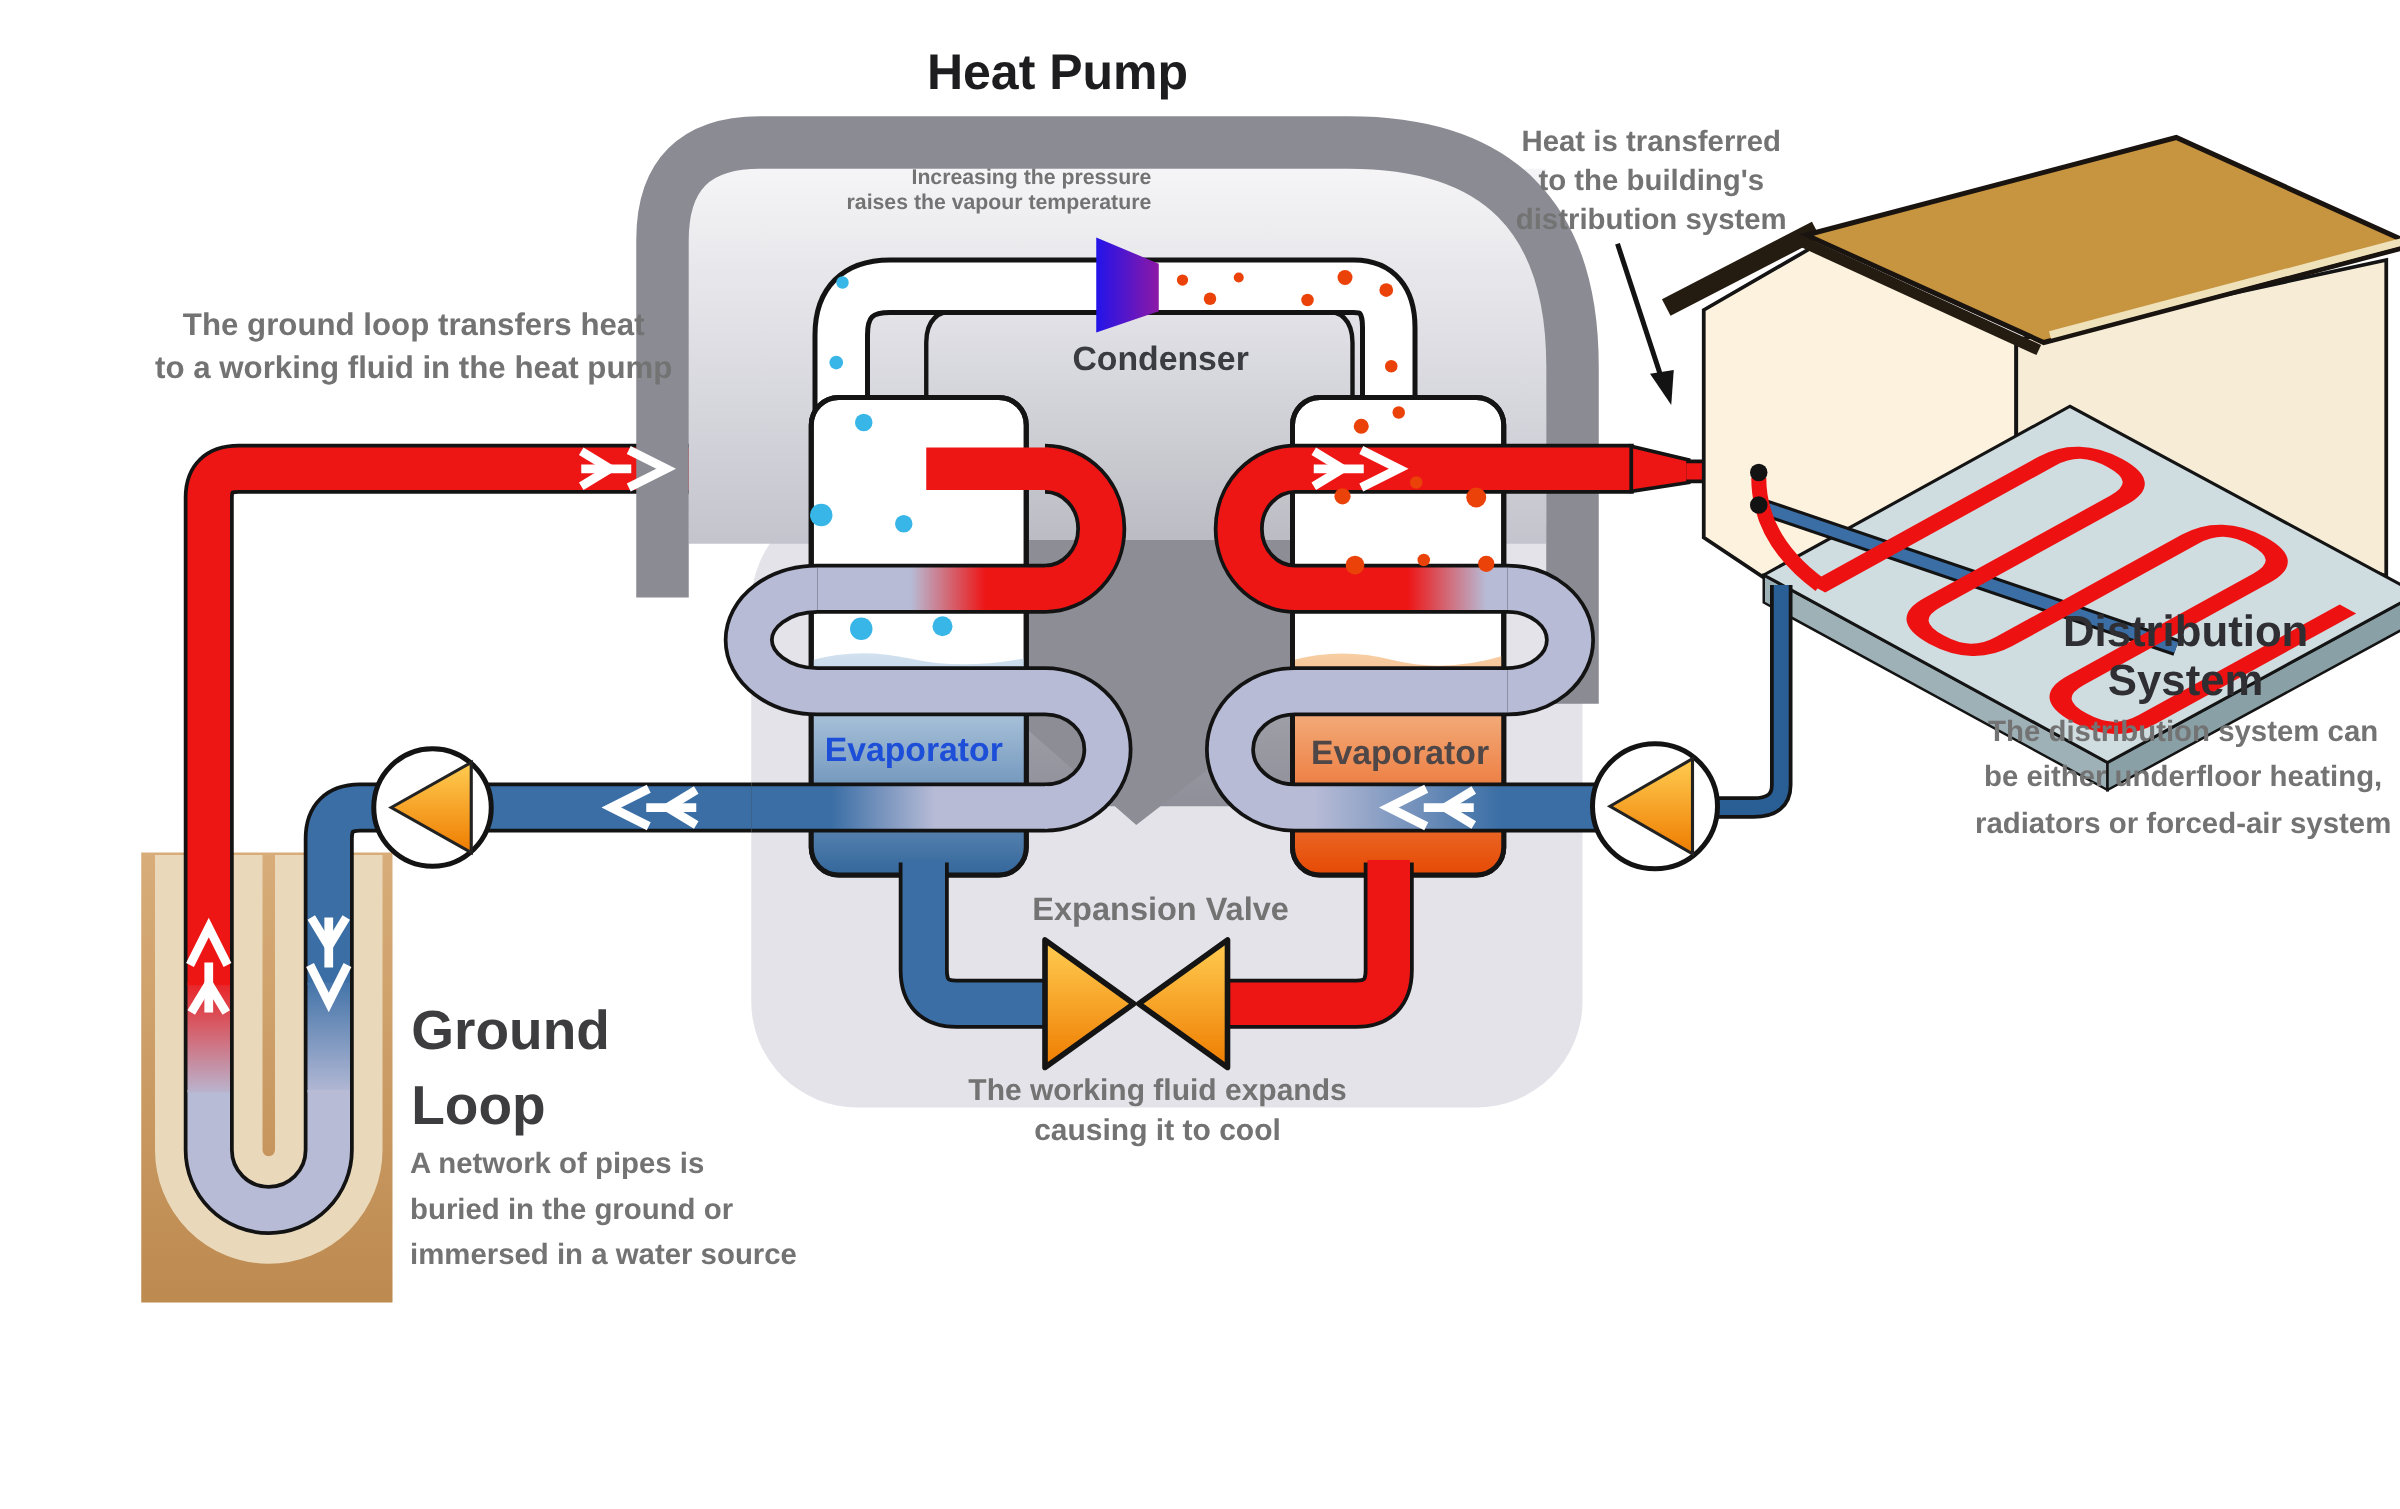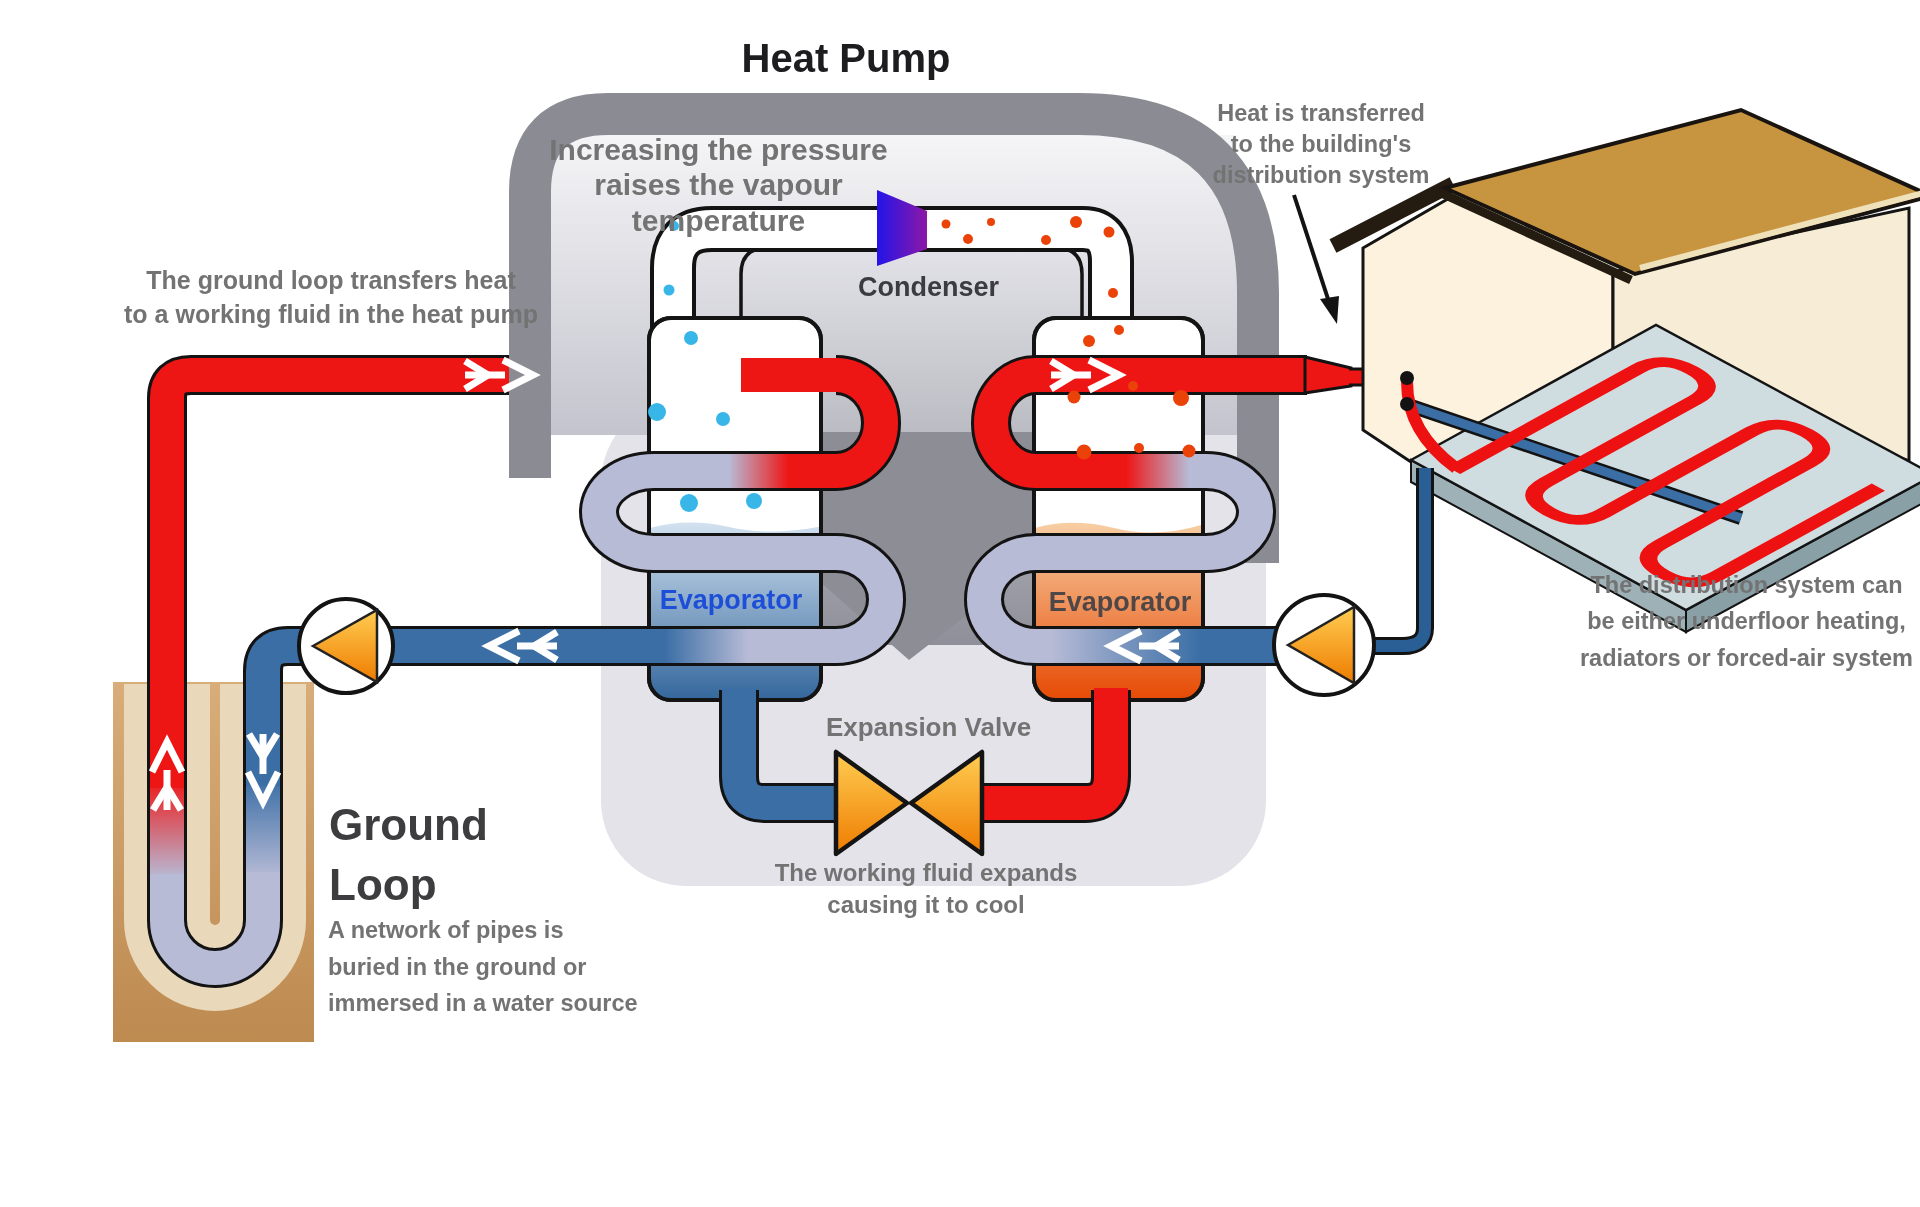--- a/index.html
+++ b/index.html
@@ -236,46 +236,48 @@
   <use href="#flowArrow" transform="translate(222,772) rotate(90)"></use>
 
   <g>
     <path d="M 1253,195 L 1289,305" stroke="#131313" stroke-width="4" fill="none"></path>
     <polygon points="1296,324 1279,299 1298,296" fill="#131313"></polygon>
   </g>
 </svg>
 
 <div class="lbl center" style="left:620px;top:36px;width:370px;font-size:40px;color:#1d1d20;">Heat Pump</div>
 
-<div class="lbl center" style="left:475px;top:132px;width:405px;font-size:30px;line-height:1.18;">Increasing the pressure
+<div class="lbl center" style="left:475px;top:132px;width:405px;font-size:17px;line-height:1.18;text-align:right;">Increasing the pressure
 raises the vapour temperature</div>
 
 <div class="lbl center" style="left:1105px;top:98px;width:350px;font-size:23.5px;line-height:1.32;">Heat is transferred
 to the building's
 distribution system</div>
 
-<div class="lbl center" style="left:55px;top:264px;width:470px;font-size:25px;line-height:1.35;">The ground loop transfers heat
+<div class="lbl center" style="left:55px;top:244px;width:470px;font-size:25px;line-height:1.35;">The ground loop transfers heat
 to a working fluid in the heat pump</div>
 
 <div class="lbl center" style="left:735px;top:272px;width:305px;font-size:27px;color:#3b3b42;">Condenser</div>
 
 <div class="lbl center" style="left:570px;top:585px;width:240px;font-size:27px;color:#1d4ed8;">Evaporator</div>
 
 <div class="lbl center" style="left:959px;top:587px;width:240px;font-size:27px;color:#4e4647;">Evaporator</div>
 
 <div class="lbl center" style="left:710px;top:712px;width:355px;font-size:26px;">Expansion Valve</div>
 
 <div class="lbl center" style="left:680px;top:857px;width:410px;font-size:24px;line-height:1.35;">The working fluid expands
 causing it to cool</div>
 
 <div class="lbl left" style="left:288px;top:795px;width:260px;font-size:44px;line-height:1.36;color:#3d3d40;">Ground
 Loop</div>
 
 <div class="lbl left" style="left:287px;top:912px;width:360px;font-size:23.5px;line-height:1.56;">A network of pipes is
 buried in the ground or
 immersed in a water source</div>
 
+<div class="lbl center" style="left:1545px;top:487px;width:325px;font-size:35px;line-height:1.1;color:#2f2f33;">Distribution
+System</div>
 
 <div class="lbl center" style="left:1508px;top:567px;width:395px;font-size:23.5px;line-height:1.55;">The distribution system can
 be either underfloor heating,
 radiators or forced-air system</div>
 
 </div>
 
 </body></html>

